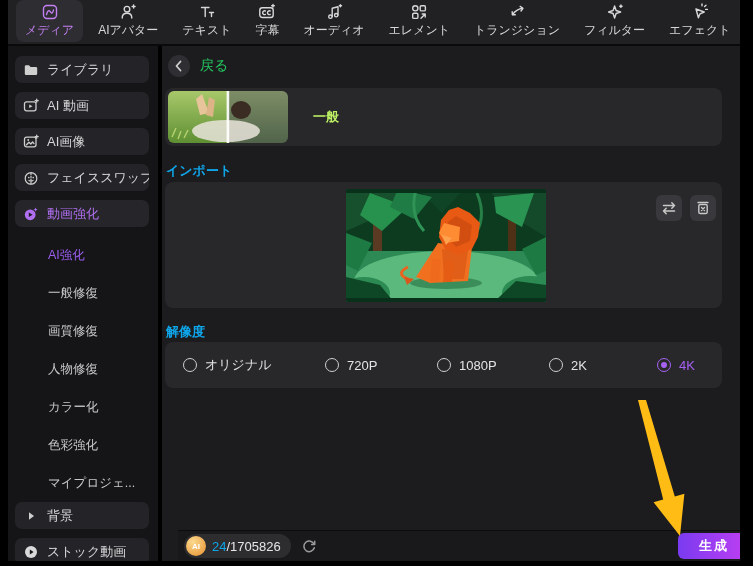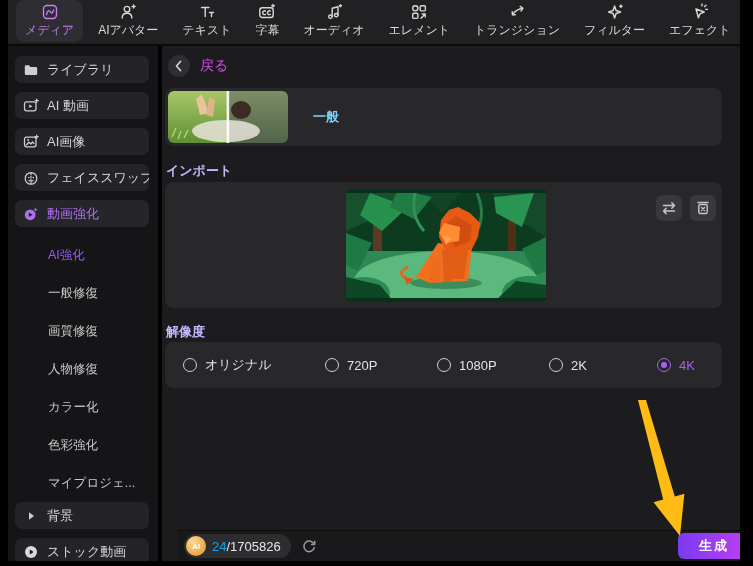--- a/index.html
+++ b/index.html
@@ -21,27 +21,27 @@
             gap:8px;padding:0 8px;color:#d6d6d8;font-size:13px;cursor:pointer;white-space:nowrap;overflow:hidden;}
   .side-btn .ic{flex:0 0 16px;display:flex;align-items:center;justify-content:center;}
   .side-btn.active{color:#b06ef0;background:#26262a;text-align:right;}
   .sub{height:38px;display:flex;align-items:center;padding-left:40px;font-size:12.5px;color:#c9c9cb;cursor:pointer;}
   .sub.active{color:#9a5df0;}
 
   
   .content{position:absolute;left:162px;top:46px;width:578px;height:515px;background:#1c1c1f;overflow:hidden;}
   .back-row{position:absolute;left:6px;top:9px;display:flex;align-items:center;gap:10px;cursor:pointer;}
   .back-circle{width:22px;height:22px;border-radius:50%;background:#2f2f33;display:flex;align-items:center;justify-content:center;}
-  .back-label{color:#d946ef;font-size:14px;}
+  .back-label{color:#22c55e;font-size:14px;}
 
   .mode-card{position:absolute;left:3px;top:42px;width:557px;height:58px;background:#28282b;border-radius:8px;cursor:pointer;}
   .mode-thumb{position:absolute;left:3px;top:3px;width:120px;height:52px;border-radius:6px;overflow:hidden;}
-  .mode-label{position:absolute;left:148px;top:0;height:58px;display:flex;align-items:center;color:#7dd3fc;font-size:13px;font-weight:bold;}
-
-  .section-title{position:absolute;left:4px;color:#c4b5fd;font-size:13px;font-weight:bold;}
+  .mode-label{position:absolute;left:148px;top:0;height:58px;display:flex;align-items:center;color:#bef264;font-size:13px;font-weight:bold;}
+
+  .section-title{position:absolute;left:4px;color:#0ea5e9;font-size:13px;font-weight:bold;}
   .import-title{top:116px;}
   .import-panel{position:absolute;left:3px;top:136px;width:557px;height:126px;background:#28282b;border-radius:8px;}
   .import-img{position:absolute;left:181px;top:7px;width:200px;height:113px;border-radius:2px;overflow:hidden;background:#0c3b20;}
   .panel-action{position:absolute;top:13px;width:26px;height:26px;border-radius:6px;background:#39393d;
                 display:flex;align-items:center;justify-content:center;cursor:pointer;}
   .act-swap{right:40px;}
   .act-del{right:6px;}
 
   .res-title{top:277px;}
   .res-panel{position:absolute;left:3px;top:296px;width:557px;height:46px;background:#28282b;border-radius:8px;}

